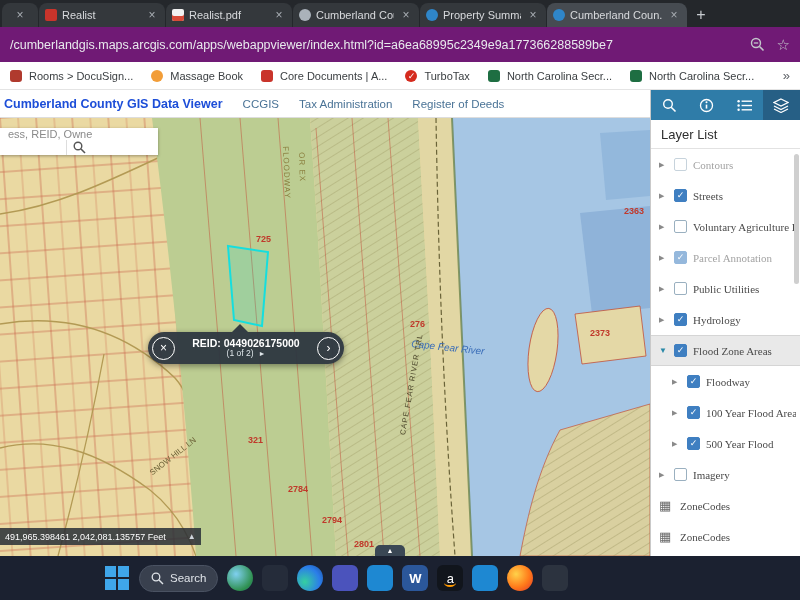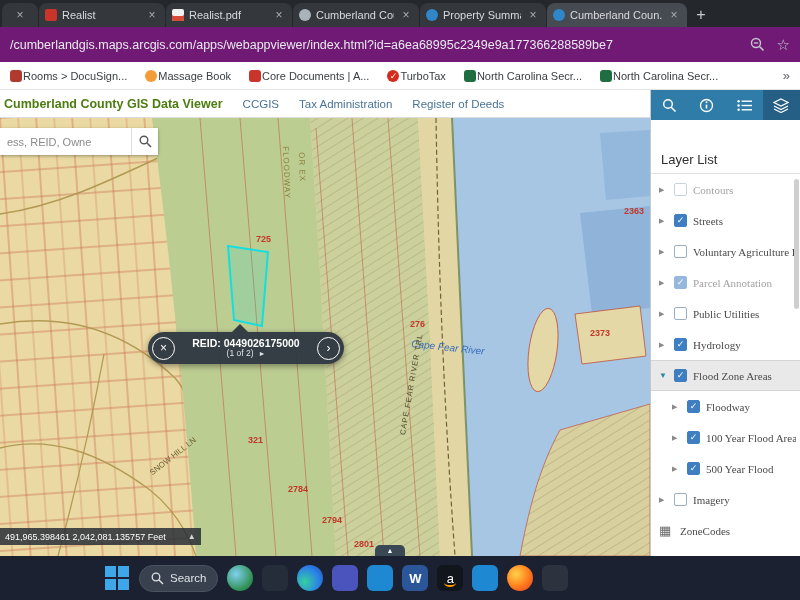--- a/index.html
+++ b/index.html
@@ -20,60 +20,60 @@
   .tclose{font-size:12px;color:#a8adb3;flex:none;width:14px;text-align:center;}
   .newtab{width:26px;height:24px;color:#c8ccd0;font-size:16px;display:flex;align-items:center;justify-content:center;}
 
   
   #urlbar{height:35px;background:#701a75;display:flex;align-items:center;padding:0 10px;gap:12px;}
   #url-text{flex:1;font-size:12.5px;color:#e8eaed;white-space:nowrap;overflow:hidden;}
   .uicon{color:#c3c7cb;flex:none;display:flex;align-items:center;font-size:15px;}
 
   
   #bookmarks{height:28px;background:#fff;border-bottom:1px solid #e4e4e4;display:flex;align-items:center;padding:0 10px;gap:18px;}
-  .bm{display:flex;align-items:center;gap:1px;min-width:0;}
+  .bm{display:flex;align-items:center;gap:7px;min-width:0;}
   .bicon{width:12px;height:12px;border-radius:3px;font-size:9px;color:#fff;display:flex;align-items:center;justify-content:center;flex:none;}
   .bicon.round{border-radius:50%;}
   .blabel{font-size:11px;color:#3c4043;white-space:nowrap;}
   #bm-overflow{margin-left:auto;color:#5f6368;font-size:13px;}
 
   
   #content{height:466px;display:flex;}
   #left{width:650px;display:flex;flex-direction:column;}
   #appheader{height:28px;background:#fff;display:flex;align-items:center;gap:20px;padding:0 4px;border-bottom:1px solid #ddd;}
-  #app-title{color:#4d7c0f;font-weight:bold;font-size:12.5px;white-space:nowrap;}
+  #app-title{color:#1d4ed8;font-weight:bold;font-size:12.5px;white-space:nowrap;}
   .applink{color:#4a7396;font-size:11.5px;white-space:nowrap;}
 
   
   #map{position:relative;width:650px;height:438px;overflow:hidden;background:#ead9a2;flex:none;}
   #map svg.basemap{position:absolute;left:0;top:0;}
   #map-labels{position:absolute;left:0;top:0;width:650px;height:438px;pointer-events:none;}
   .mlabel{position:absolute;transform-origin:left top;white-space:nowrap;}
   .mlabel.parcel{font-size:9px;font-weight:bold;color:#c0392b;}
   .mlabel.river{font-size:10px;font-style:italic;color:#3a6db8;}
   .mlabel.trail{font-size:7.5px;color:#4f4a2e;letter-spacing:1px;}
   .mlabel.zone{font-size:8px;color:#8a7f3f;letter-spacing:1px;}
   .mlabel.street{font-size:8px;color:#6b5f35;}
-  #map-search{position:absolute;left:0;top:10px;width:158px;height:27px;background:#fff;box-shadow:0 1px 3px rgba(0,0,0,.35);display:flex;align-items:center;}
+  #map-search{position:absolute;left:0;top:10px;width:158px;height:27px;background:#fff;box-shadow:0 1px 3px rgba(0,0,0,.35);display:flex;align-items:center;flex-direction:column;}
   #map-search input{flex:1;border:0;outline:0;font-size:11px;color:#555;padding:0 7px;min-width:0;background:transparent;}
   #map-search input::placeholder{color:#8a8a8a;}
   #search-btn{width:27px;height:27px;border-left:1px solid #ddd;display:flex;align-items:center;justify-content:center;}
   #popup{position:absolute;left:148px;top:214px;width:196px;height:32px;background:rgba(44,54,64,.95);border-radius:17px;display:flex;align-items:center;color:#fff;box-shadow:0 2px 6px rgba(0,0,0,.4);}
   #popup::before{content:"";position:absolute;top:-8px;left:84px;border:8px solid transparent;border-bottom:8px solid rgba(44,54,64,.95);border-top:0;}
   .pop-circle{width:23px;height:23px;border:1.5px solid #fff;border-radius:50%;display:flex;align-items:center;justify-content:center;font-size:12px;margin:0 4px;flex:none;line-height:1;}
   #pop-center{flex:1;text-align:center;line-height:1.15;min-width:0;}
   #pop-title{font-size:10.5px;font-weight:bold;white-space:nowrap;}
   #pop-pager{font-size:8.5px;color:#dfe6ea;}
   #pop-pager .play{font-size:7px;margin-left:5px;}
   #coordbar{position:absolute;left:0;bottom:11px;height:17px;background:rgba(40,46,54,.85);color:#fff;font-size:9px;display:flex;align-items:center;padding:0 5px;gap:22px;}
   #coord-caret{font-size:8px;color:#cfd6dc;}
   #table-tab{position:absolute;left:375px;bottom:0;width:30px;height:11px;background:#3a4754;border-radius:5px 5px 0 0;color:#fff;font-size:7px;text-align:center;line-height:11px;}
 
   
-  #right{width:150px;display:flex;flex-direction:column;border-left:1px solid #c9c9c9;background:#fff;gap:25px;}
+  #right{width:150px;display:flex;flex-direction:column;border-left:1px solid #c9c9c9;background:#fff;}
   #panel-iconbar{height:30px;display:flex;background:#2f7ca8;flex:none;}
   .pbtn{flex:1;display:flex;align-items:center;justify-content:center;}
   .pbtn.active{background:#265f85;}
   #panel{flex:1;background:#fff;position:relative;overflow:hidden;}
   #panel-title{font-size:13px;color:#2e2e2e;padding:7px 10px 6px;border-bottom:1px solid #e2e2e2;}
   .lrow{height:31px;display:flex;align-items:center;gap:6px;padding:0 4px 0 8px;font-size:11px;color:#4a4a4a;}
   .lrow.ind{padding-left:21px;}
   .lrow.sel{background:#e9e9e9;border-top:1px solid #d5d5d5;border-bottom:1px solid #d5d5d5;}
   .lrow.dis .llabel{color:#a3a3a3;}
   .lrow.dis .cb{opacity:.55;}

